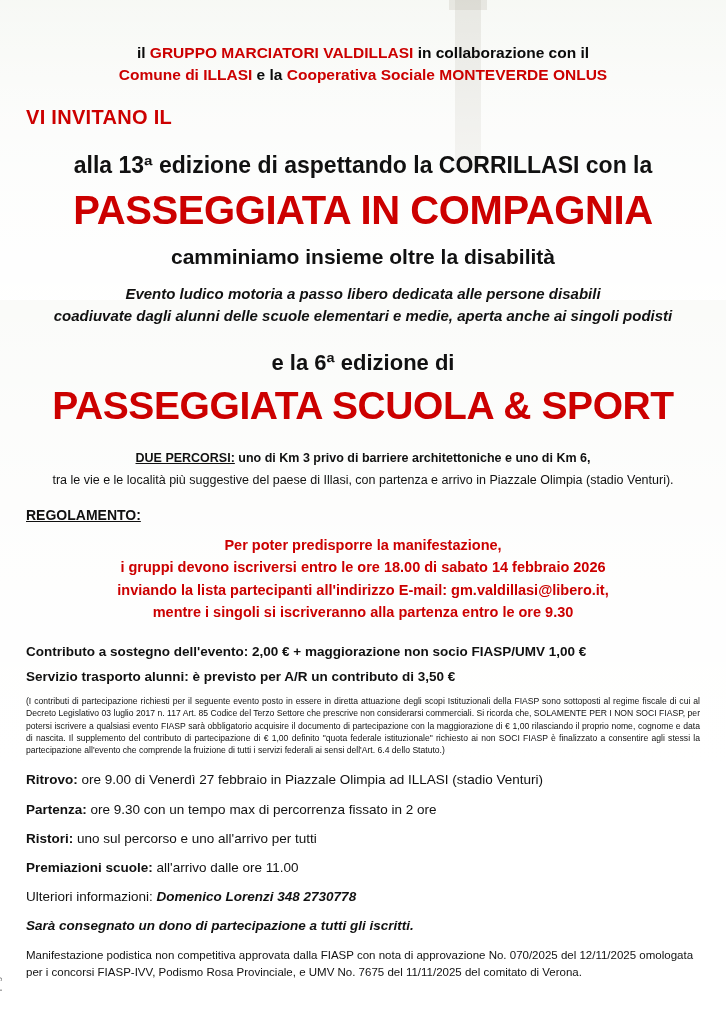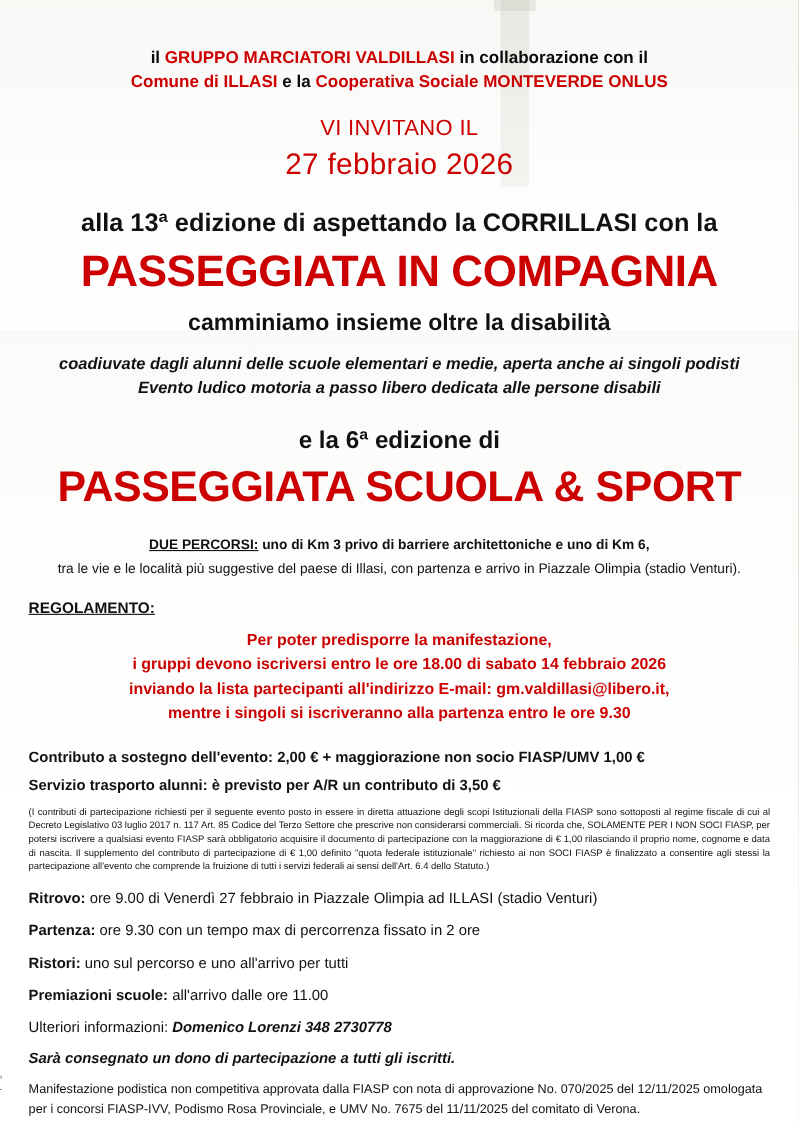--- a/index.html
+++ b/index.html
@@ -72,22 +72,21 @@
   .line-head {
     text-align: center;
     font-weight: bold;
     font-size: 15.5px;
     line-height: 1.45;
     color: #0a0a0a;
   }
   .head-block { padding-top: 42px; }
 
   .invite {
-    text-align: center;
-    font-weight: normal;
+    font-weight: bold;
     color: #cc0000;
     font-size: 20px;
     line-height: 1.25;
     margin-top: 18px;
     letter-spacing: 0.3px;
   }
   .invite .date {
     display: block;
     font-size: 27px;
     margin-top: 3px;
@@ -231,29 +230,28 @@
       <div class="line-head">
         <span class="blk">il </span><span class="red">GRUPPO MARCIATORI VALDILLASI</span><span class="blk"> in collaborazione con il</span>
       </div>
       <div class="line-head">
         <span class="red">Comune di ILLASI</span><span class="blk"> e la </span><span class="red">Cooperativa Sociale MONTEVERDE ONLUS</span>
       </div>
     </div>
 
     <div class="invite">
       <span>VI INVITANO IL</span>
-      <span class="date">27 febbraio 2026</span>
     </div>
 
     <div class="edizione">alla 13ª edizione di aspettando la CORRILLASI con la</div>
     <div class="title-big">PASSEGGIATA IN COMPAGNIA</div>
     <div class="subtitle-it">camminiamo insieme oltre la disabilità</div>
     <div class="desc-it">
+      <div>Evento ludico motoria a passo libero dedicata alle persone disabili</div>
       <div>coadiuvate dagli alunni delle scuole elementari e medie, aperta anche ai singoli podisti</div>
-      <div>Evento ludico motoria a passo libero dedicata alle persone disabili</div>
     </div>
 
     <div class="ela">e la 6ª edizione di</div>
     <div class="title-big2">PASSEGGIATA SCUOLA &amp; SPORT</div>
 
     <div class="percorsi">
       <u>DUE PERCORSI:</u><span> uno di Km 3 privo di barriere architettoniche e uno di Km 6,</span>
     </div>
     <div class="percorsi-sub">tra le vie e le località più suggestive del paese di Illasi, con partenza e arrivo in Piazzale Olimpia (stadio Venturi).</div>
 

